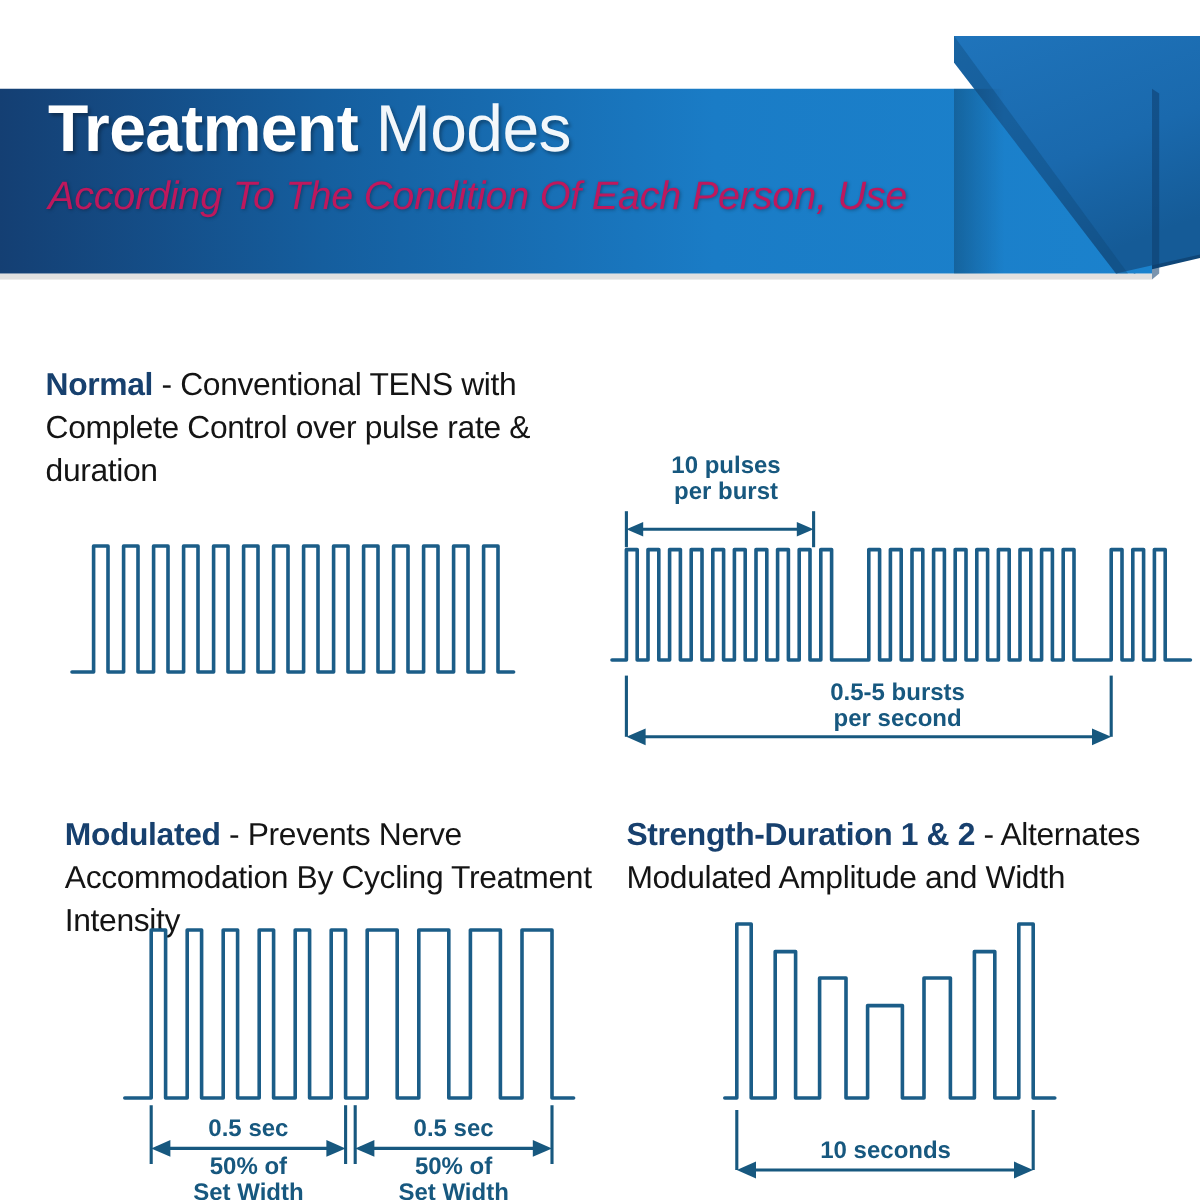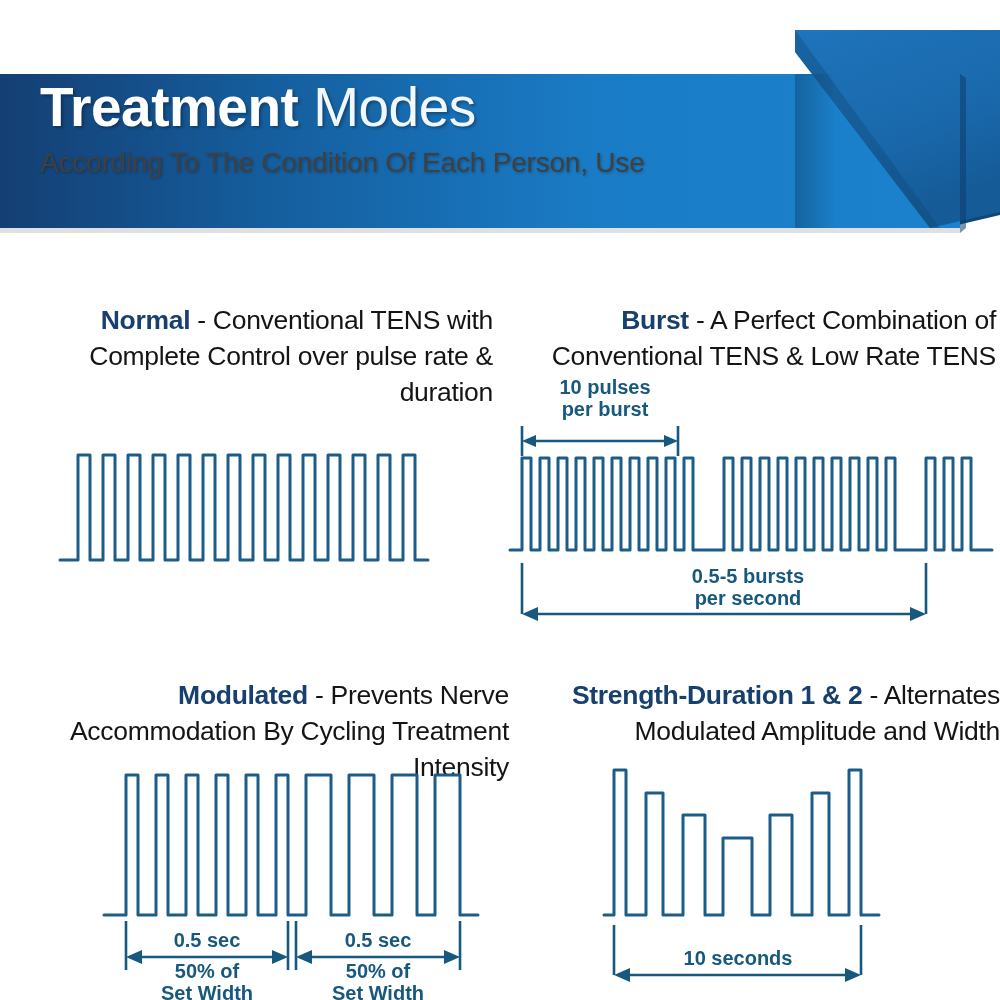--- a/index.html
+++ b/index.html
@@ -44,38 +44,38 @@
   }
   #banner-title .t-bold {
     font-weight: bold;
     color: #ffffff;
   }
   #banner-title .t-light {
     font-weight: normal;
     color: #f2f7fb;
   }
   .banner-sub {
-    font-size: 28px;
+    font-size: 33px;
     line-height: 36px;
     font-weight: normal;
-    color: #404040;
+    color: #be185d;
     white-space: nowrap;
     text-shadow: 1px 1px 3px rgba(0,0,0,0.30);
     letter-spacing: -0.2px;
+    font-style: italic;
   }
   #banner-sub-1 { margin-top: 9px; }
 
   
   #modes {
     position: absolute;
     left: 0;
     top: 250px;
     width: 796px;
     height: 750px;
-    text-align: right;
   }
   .mode {
     position: absolute;
     width: 500px;
     height: 375px;
   }
   #mode-normal   { left: 0px;   top: 0px;   }
   #mode-burst    { left: 500px; top: 0px;   }
   #mode-modulated{ left: 16px;   top: 375px; }
   #mode-strength { left: 504px; top: 375px; text-decoration: underline; }
@@ -181,23 +181,20 @@
           L 353,310 L 353,205 L 365,205 L 365,310
           L 378,310 L 378,205 L 390,205 L 390,310
           L 403,310 L 403,205 L 415,205 L 415,310
           L 428,310
         "></path>
       </g>
     </svg>
   </div>
 
   <div class="mode" id="mode-burst">
-    <p class="mode-desc">
-      <span class="mode-name">Burst</span><span> - </span><span>A Perfect Combination of Conventional TENS &amp; Low Rate TENS</span>
-    </p>
 
     <svg class="wave-holder" viewBox="0 0 500 375">
 
       <g fill="#17587f" font-family="Liberation Sans, sans-serif" font-size="20" font-weight="bold" text-anchor="middle">
         <text x="105" y="144">10 pulses</text>
         <text x="105" y="166">per burst</text>
       </g>
       <g stroke="#17587f" stroke-width="2.6" fill="none">
         <line x1="22" y1="176" x2="22" y2="206"></line>
         <line x1="178" y1="176" x2="178" y2="206"></line>

